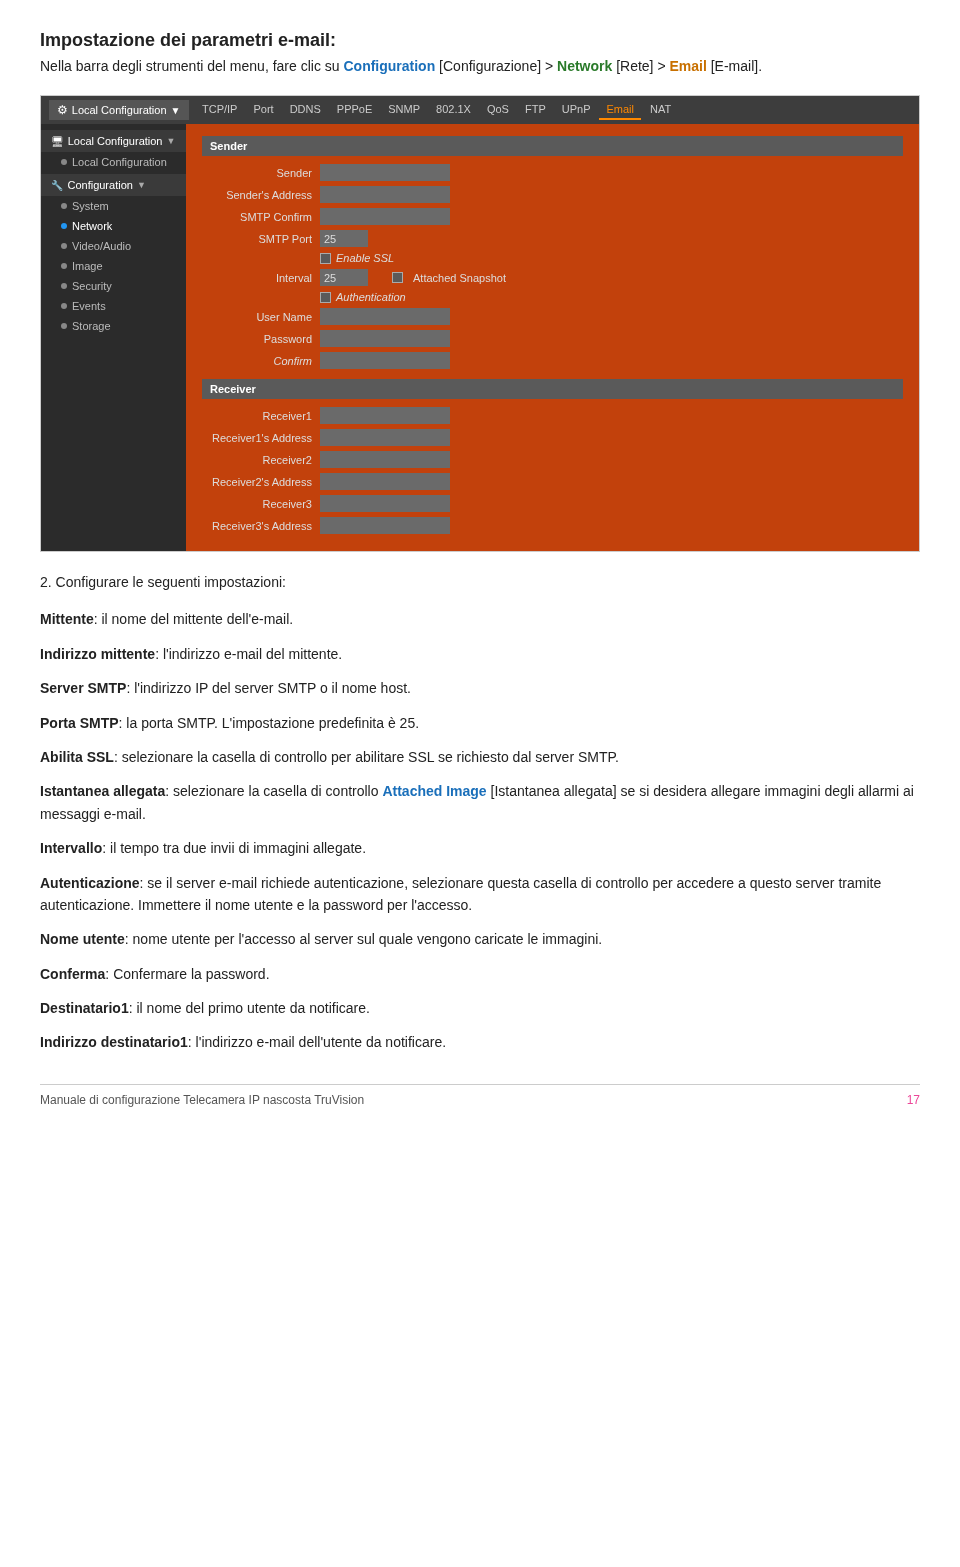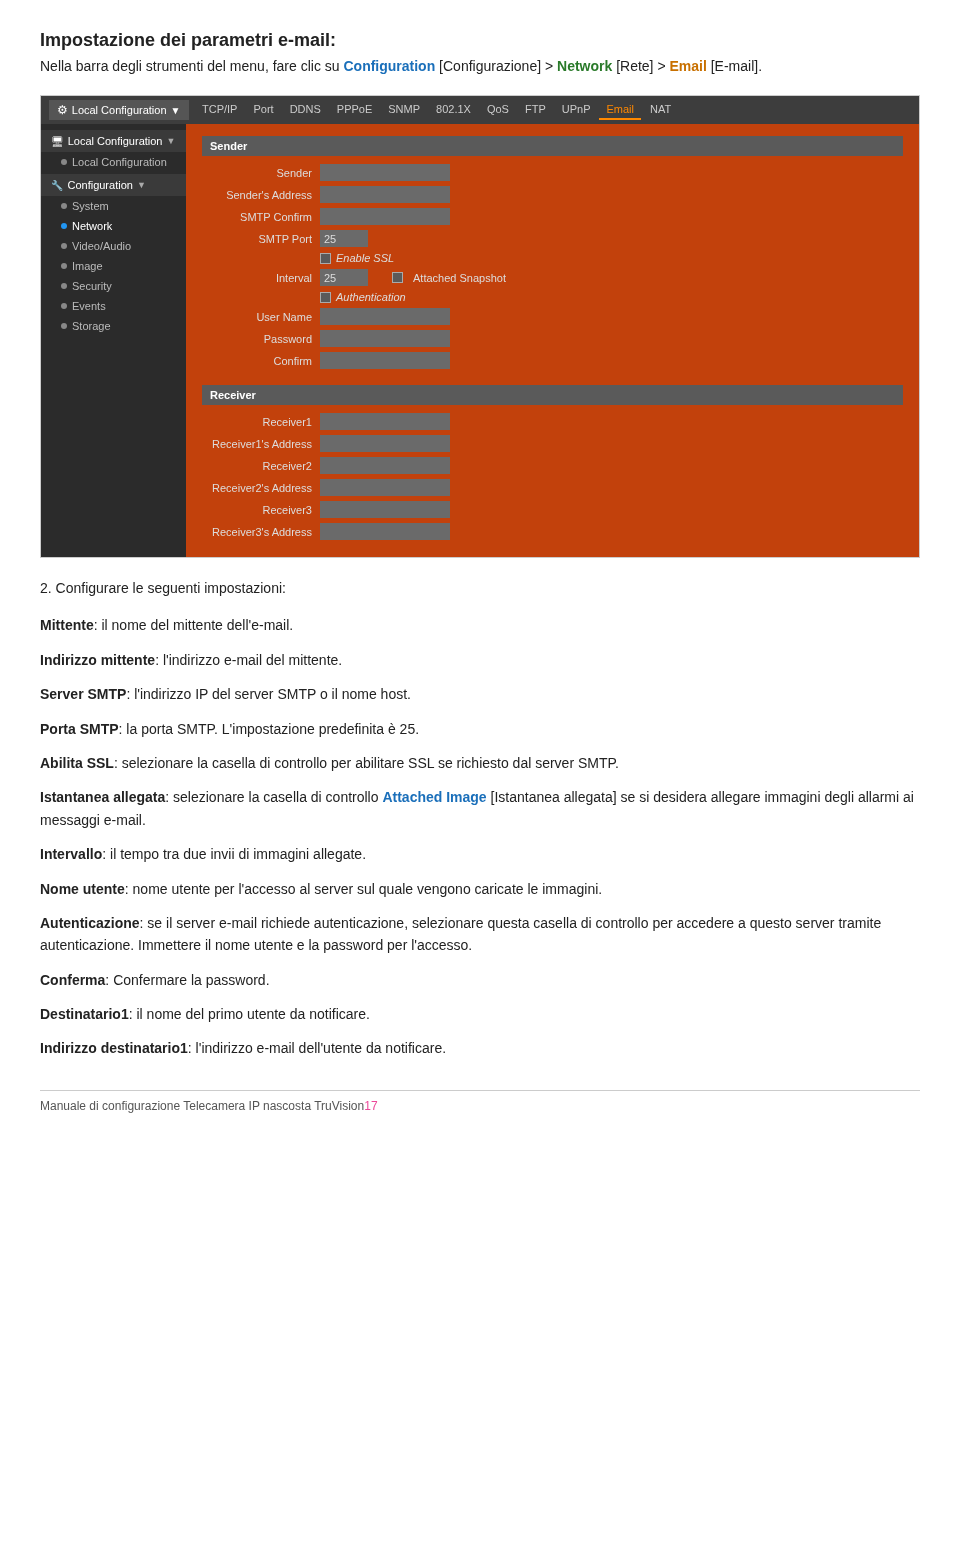--- a/index.html
+++ b/index.html
@@ -193,35 +193,37 @@
       text-align: right;
       flex-shrink: 0;
     }
     .attached-snapshot {
       display: flex;
       align-items: center;
       gap: 10px;
       margin-left: 16px;
     }
     .section-spacer {
-      margin-bottom: 16px;
+      margin-bottom: 10px;
+      font-style: italic;
     }
 
     
     .instruction-list {
       margin-top: 18px;
     }
     .instruction-item {
       margin-bottom: 12px;
       line-height: 1.6;
       font-size: 14px;
     }
     .term { font-weight: bold; }
     .footer {
       display: flex;
+      justify-content: space-between;
       align-items: center;
       margin-top: 30px;
       border-top: 1px solid #ccc;
       padding-top: 8px;
       font-size: 12px;
       color: #555;
     }
     .page-num { font-size: 12px; color: #ec4899; }
   </style>
 </head>
@@ -414,25 +416,25 @@
 
   <p class="instruction-item">
     <span class="term">Istantanea allegata</span><span>: selezionare la casella di controllo </span><span class="highlight-blue">Attached Image</span><span> [Istantanea allegata] se si desidera allegare immagini degli allarmi ai messaggi e-mail.</span>
   </p>
 
   <p class="instruction-item">
     <span class="term">Intervallo</span><span>: il tempo tra due invii di immagini allegate.</span>
   </p>
 
   <p class="instruction-item">
+    <span class="term">Autenticazione</span><span>: se il server e-mail richiede autenticazione, selezionare questa casella di controllo per accedere a questo server tramite autenticazione. Immettere il nome utente e la password per l'accesso.</span>
+  </p>
+
+  <p class="instruction-item">
     <span class="term">Nome utente</span><span>: nome utente per l'accesso al server sul quale vengono caricate le immagini.</span>
-  </p>
-
-  <p class="instruction-item">
-    <span class="term">Autenticazione</span><span>: se il server e-mail richiede autenticazione, selezionare questa casella di controllo per accedere a questo server tramite autenticazione. Immettere il nome utente e la password per l'accesso.</span>
   </p>
 
 
   <p class="instruction-item">
     <span class="term">Conferma</span><span>: Confermare la password.</span>
   </p>
 
   <p class="instruction-item">
     <span class="term">Destinatario1</span><span>: il nome del primo utente da notificare.</span>
   </p>

